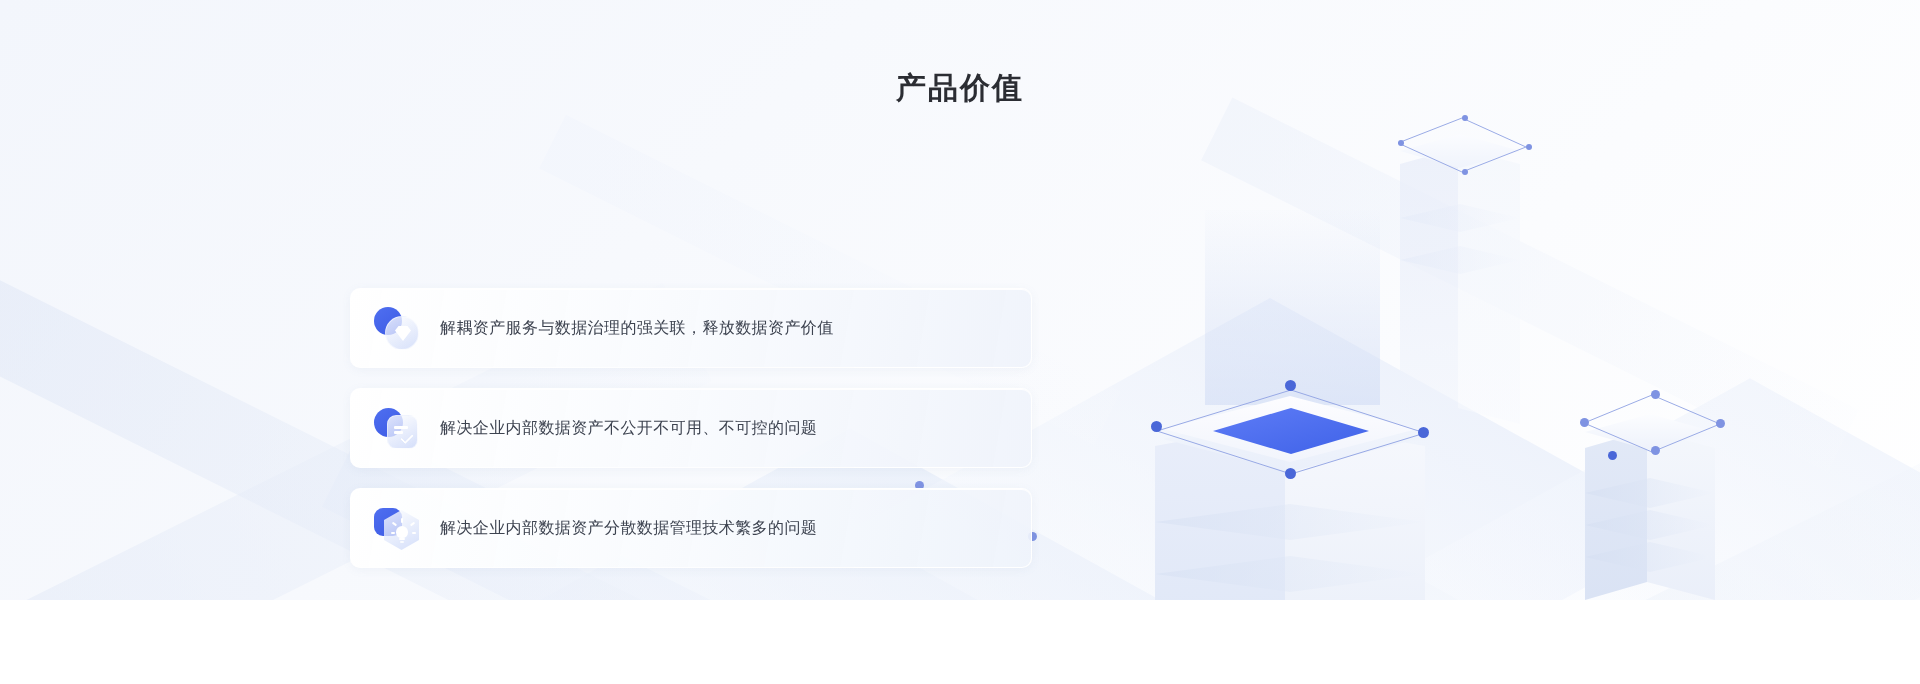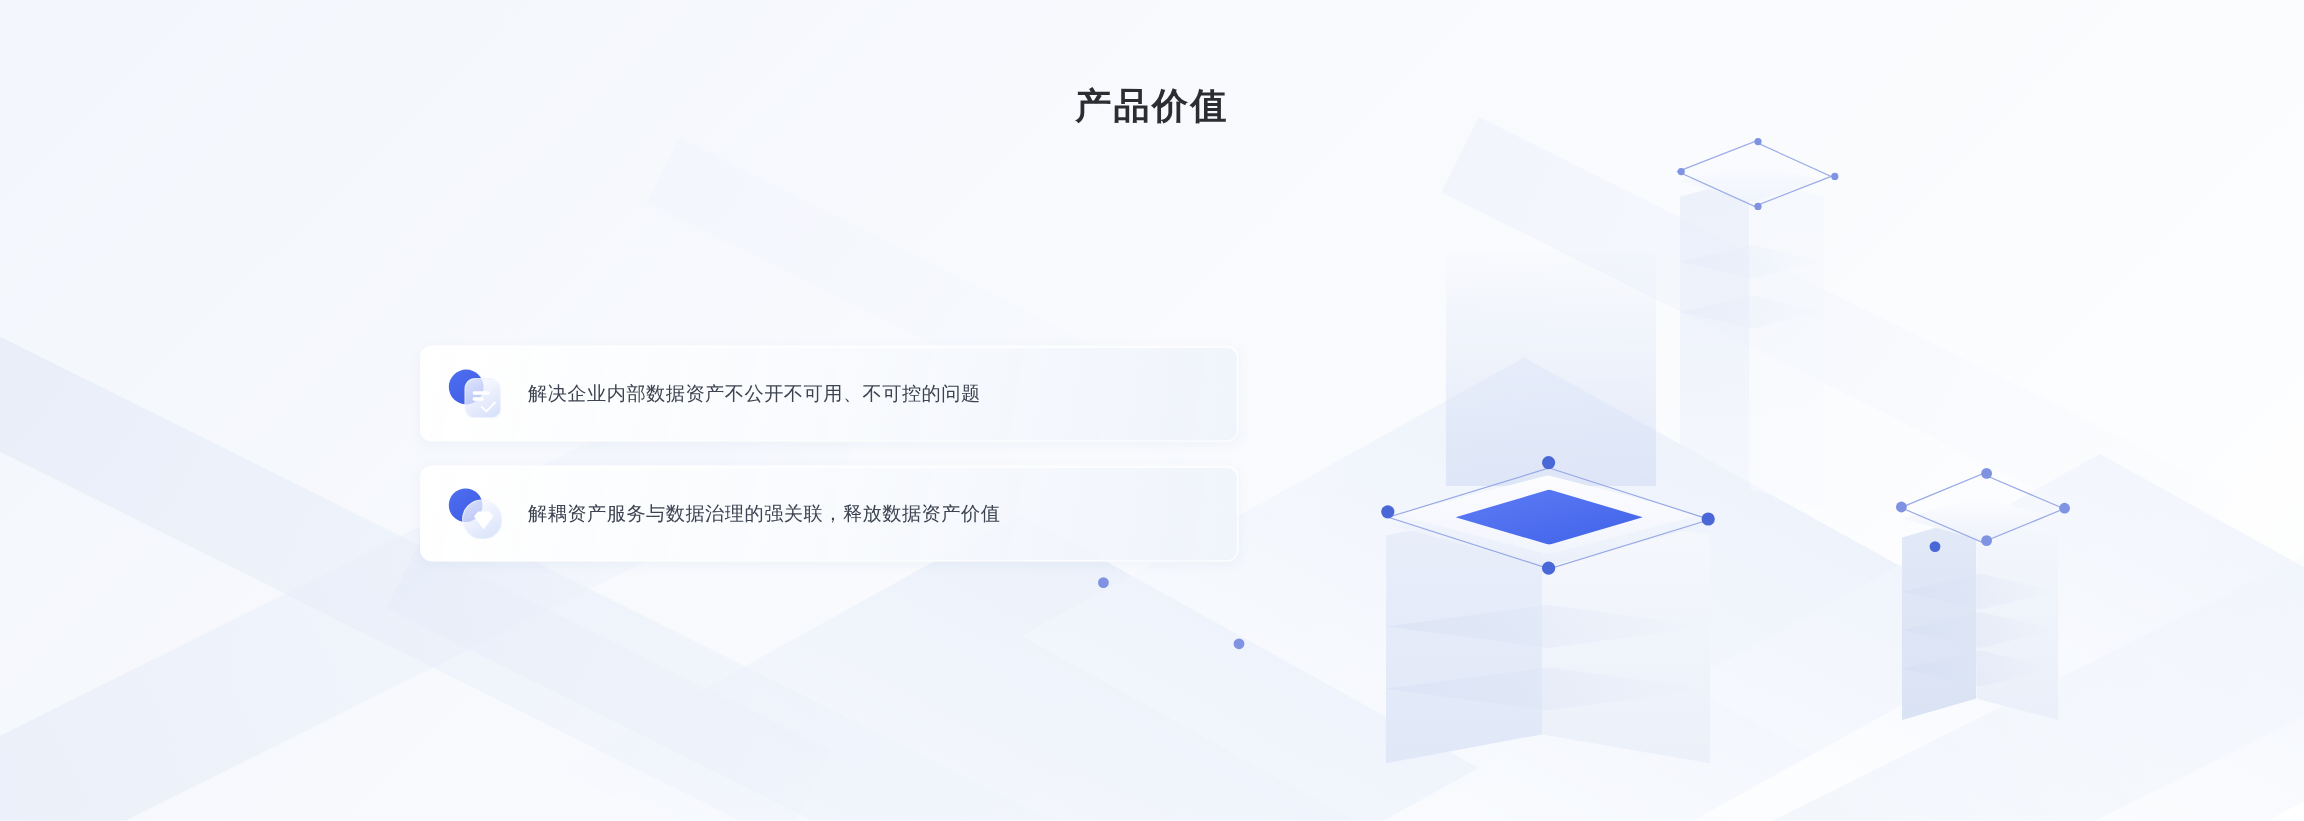--- a/index.html
+++ b/index.html
@@ -5,21 +5,21 @@
   * { margin:0; padding:0; box-sizing:border-box; }
 
   html, body {
     width:1920px; height:684px;
     overflow:hidden;
     font-family:"Liberation Sans", sans-serif;
   }
 
   #stage {
     position:relative;
-    width:1920px; height:684px;
+    width:1920px; height:600px;
     background:
       linear-gradient(135deg,#f3f6fc 0%, #f7f9fd 35%, #fbfcfe 70%, #ffffff 100%);
     overflow:hidden;
   }
 
   
   .bg-layer { position:absolute; inset:0; overflow:hidden; pointer-events:none; }
   
   .band {
     position:absolute;
@@ -337,35 +337,51 @@
   <div class="dot dot-md dot-soft" style="left:1028px; top:532px"></div>
   <div class="dot dot-md" style="left:1608px; top:451px"></div>
 
   <div id="page-title">产品价值</div>
 
 
   <div id="cards">
 
     <div class="card">
       <div class="card-icon">
+        <div class="i2-circle"></div>
+        <div class="i2-glass">
+          <div class="i2-gem"></div>
+        </div>
+      </div>
+      <div class="card-label">解耦资产服务与数据治理的强关联，释放数据资产价值</div>
+    </div>
+
+    <div class="card">
+      <div class="card-icon">
         <div class="i1-circle"></div>
         <div class="i1-card">
           <div class="i1-l i1-l1"></div>
           <div class="i1-l i1-l2"></div>
           <div class="i1-chk"></div>
         </div>
       </div>
       <div class="card-label">解决企业内部数据资产不公开不可用、不可控的问题</div>
     </div>
 
     <div class="card">
       <div class="card-icon">
-        <div class="i2-circle"></div>
-        <div class="i2-glass">
-          <div class="i2-gem"></div>
+        <div class="i3-sq"></div>
+        <div class="i3-hex">
+          <div class="i3-bulb"></div>
+          <div class="i3-base"></div>
+          <div class="i3-base2"></div>
+          <div class="i3-ray r1"></div>
+          <div class="i3-ray r2"></div>
+          <div class="i3-ray r3"></div>
+          <div class="i3-ray r4"></div>
+          <div class="i3-ray r5"></div>
         </div>
       </div>
-      <div class="card-label">解耦资产服务与数据治理的强关联，释放数据资产价值</div>
-    </div>
-
+      <div class="card-label">解决企业内部数据资产分散数据管理技术繁多的问题</div>
+    </div>
 
   </div>
 </div>
 
 </body></html>

